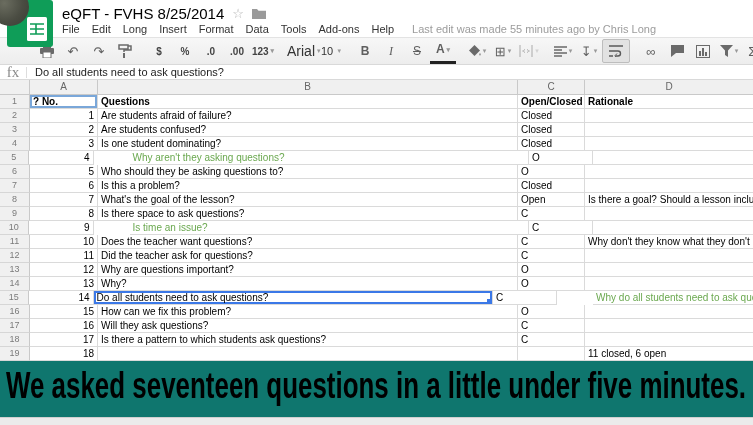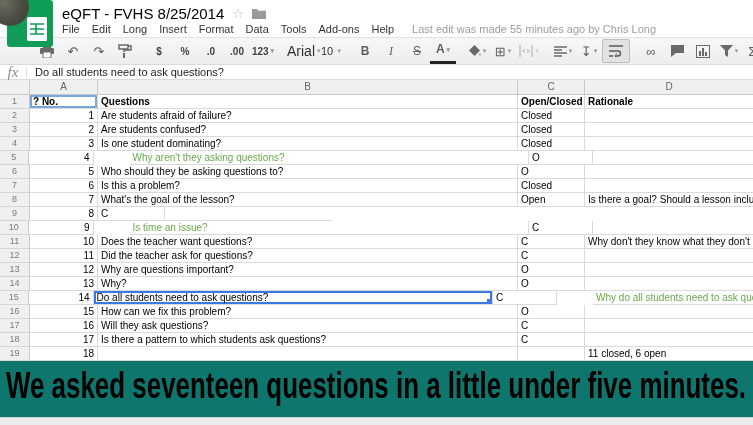--- a/index.html
+++ b/index.html
@@ -36,21 +36,21 @@
   .b-bold{font-weight:bold;font-size:12px;}
   .b-italic{font-style:italic;font-size:12px;font-family:"Liberation Serif",serif;}
   .b-strike{text-decoration:line-through;font-size:12px;}
   .b-color{font-weight:bold;font-size:12px;border-bottom:3px solid #222;line-height:11px;}
   .disabled{opacity:.35;}
   .active-btn{border:1px solid #bdbdbd;background:#e2e2e2;border-radius:2px;}
 
   
   #formulabar{position:absolute;left:0;top:65px;width:753px;height:15px;box-sizing:border-box;
     background:#fff;border-bottom:1px solid #d9d9d9;display:flex;align-items:center;}
-  .fx{font-family:"Liberation Serif",serif;font-style:italic;font-size:15px;color:#8a8a8a;width:26px;text-align:center;}
+  .fx{font-family:"Liberation Serif",serif;font-size:15px;color:#8a8a8a;width:26px;text-align:center;}
   .fx-div{width:1px;height:11px;background:#ddd;margin-right:8px;}
   .fx-value{font-size:11px;color:#222;white-space:nowrap;}
 
   
   #grid{position:absolute;left:0;top:80px;width:753px;}
   .hdr-row{display:flex;height:15px;}
   .hdr-cell{box-sizing:border-box;background:#f0f0f0;border-right:1px solid #c9c9c9;border-bottom:1px solid #c9c9c9;
     font-size:10px;color:#666;text-align:center;line-height:14px;}
   .corner{width:30px;}
   .w-a{width:68px}.w-b{width:420px}.w-c{width:67px}.w-d{width:168px;border-right:none}
@@ -261,20 +261,21 @@
         <div class="grid-row">
           <div class="gutter-cell">8</div>
           <div class="cell col-a num-cell">7</div>
           <div class="cell col-b">What's the goal of the lesson?</div>
           <div class="cell col-c">Open</div>
           <div class="cell col-d">Is there a goal? Should a lesson include aski</div>
         </div>
         <div class="grid-row">
           <div class="gutter-cell">9</div>
           <div class="cell col-a num-cell">8</div>
+          <div class="cell col-b">Is there space to ask questions?</div>
           <div class="cell col-c">C</div>
           <div class="cell col-d"></div>
         </div>
         <div class="grid-row">
           <div class="gutter-cell">10</div>
           <div class="cell col-a num-cell">9</div>
           <div class="cell col-b green">Is time an issue?</div>
           <div class="cell col-c">C</div>
           <div class="cell col-d"></div>
         </div>

